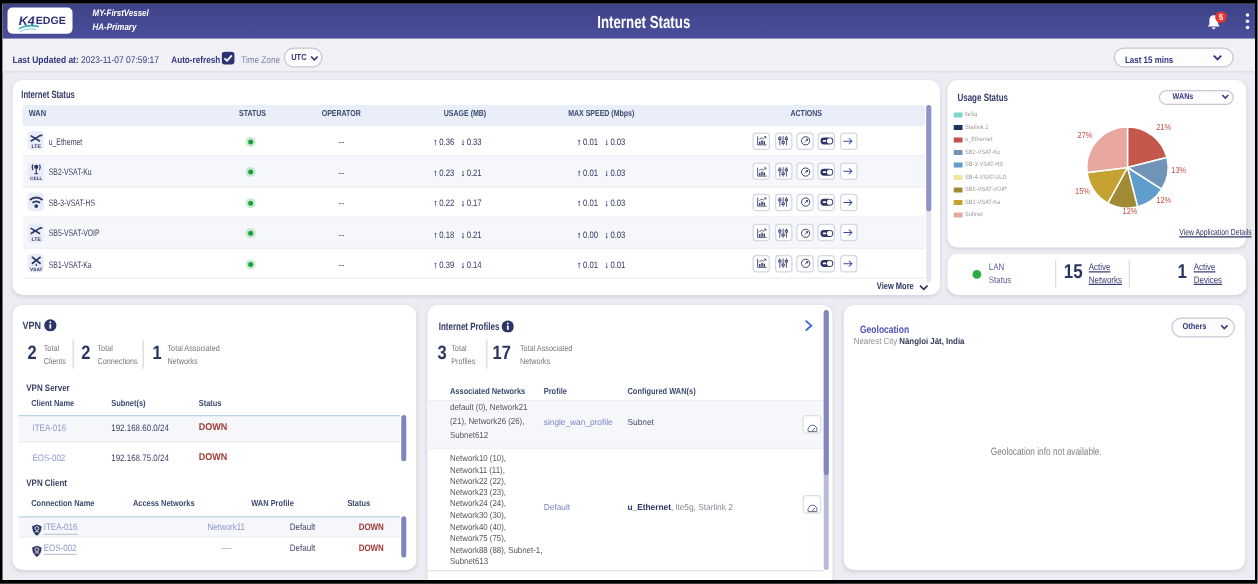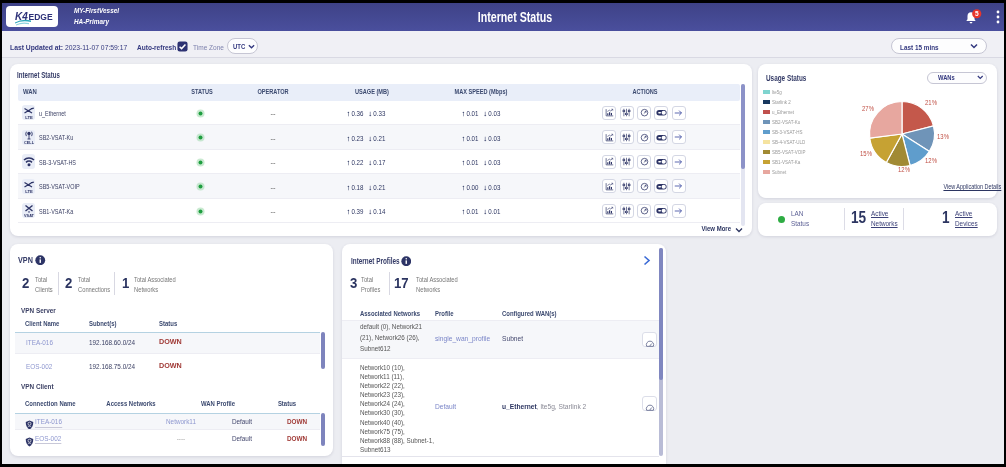--- a/index.html
+++ b/index.html
@@ -453,12 +453,22 @@
 <div style="position:absolute; left:93.1px; top:158.5px; font-size:7px; color:#7b86c8; white-space:nowrap; transform:scaleX(0.95); transform-origin:0 0;">Default</div>
 <div style="position:absolute; left:160.4px; top:158.5px; font-size:7px; color:#44486e; white-space:nowrap; transform:scaleX(0.95); transform-origin:0 0;"><b style="color:#2c3561;">u_Ethernet</b><span style="color:#8a8a96;">, lte5g, Starlink 2</span></div>
 <div class="abs" style="left:300px; top:152px; width:15px; height:15px; border:1px solid #dcdee9; border-radius:3px; background:#fff; padding:2px 0 0 2px;"><svg width="10" height="10" viewBox="0 0 12 12">
           <path d="M2 8.8 a4.4 4.4 0 1 1 8 0 Z" stroke="#5a6288" stroke-width="0.95" fill="none"></path>
           <path d="M5.7 8.4 L8.1 5.4" stroke="#5a6288" stroke-width="0.95"></path>
         </svg></div>
 <div style="position:absolute; left:0px; top:212.4px; width:317px; height:1px; background:#e4e4ec;"></div>
 <div style="position:absolute; left:317px; top:4px; width:4.2px; height:208px; background:#b9bcd6; border-radius:2px;"></div>
 <div style="position:absolute; left:317px; top:4px; width:4.2px; height:132px; background:#8087c0; border-radius:2px;"></div>
 </div>
+<div class="card" style="left:673px; top:241px; width:321px; height:212px;">
+<div style="position:absolute; left:13.3px; top:14px; font-size:8.5px; color:#4d51bd; white-space:nowrap; font-weight:bold; transform:scaleX(0.8); transform-origin:0 0;">Geolocation</div>
+<div class="pill" style="left:262px; top:9.6px; width:51px; height:16.5px;"></div>
+<div style="position:absolute; left:271px; top:14px; font-size:7px; color:#33387f; white-space:nowrap; font-weight:bold; transform:scaleX(0.85); transform-origin:0 0;">Others</div>
+<svg style="position:absolute; left:301px; top:14px;" width="7" height="7" viewBox="0 0 8 8">
+        <path d="M1 2.5 L4 5.5 L7 2.5" stroke="#33387f" stroke-width="1.5" fill="none"></path>
+      </svg>
+<div style="position:absolute; left:8px; top:25.5px; font-size:7px; color:#8a8a96; white-space:nowrap; transform:scaleX(0.9); transform-origin:0 0;">Nearest City <b style="color:#333a56;">Nāngloi Jāt, India</b></div>
+<div style="position:absolute; left:41.5px; top:112px; font-size:8.5px; color:#808088; white-space:nowrap; width:240px; text-align:center; transform:scaleX(0.78); transform-origin:50% 0;">Geolocation info not available.</div>
+</div>
 </div>
 </body></html>

